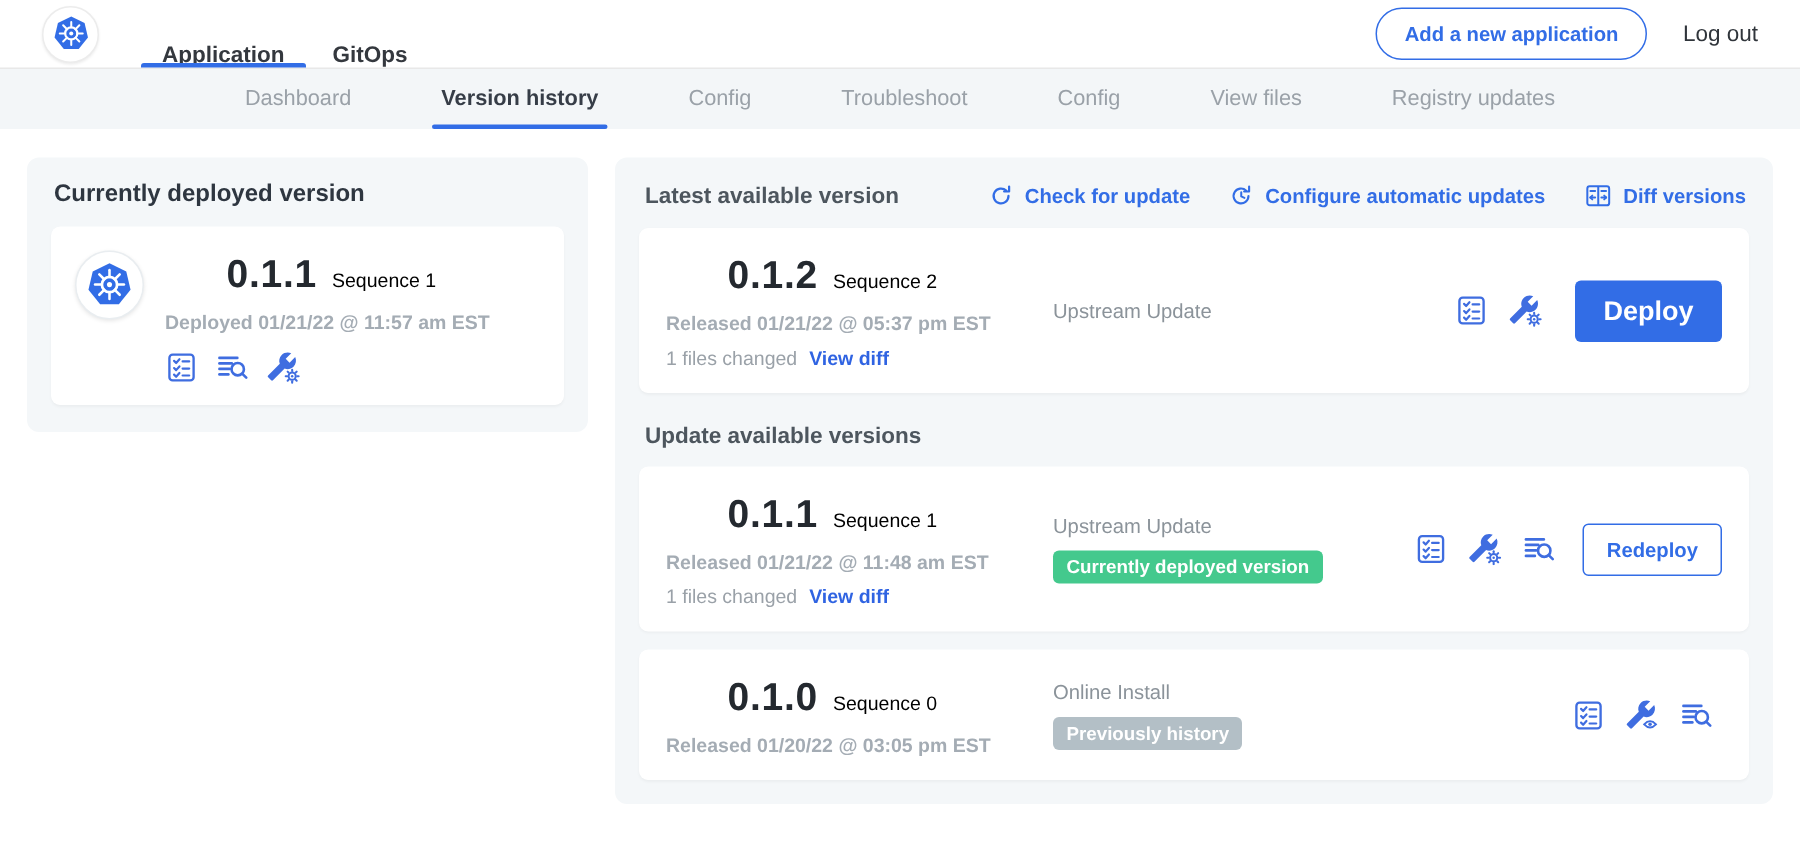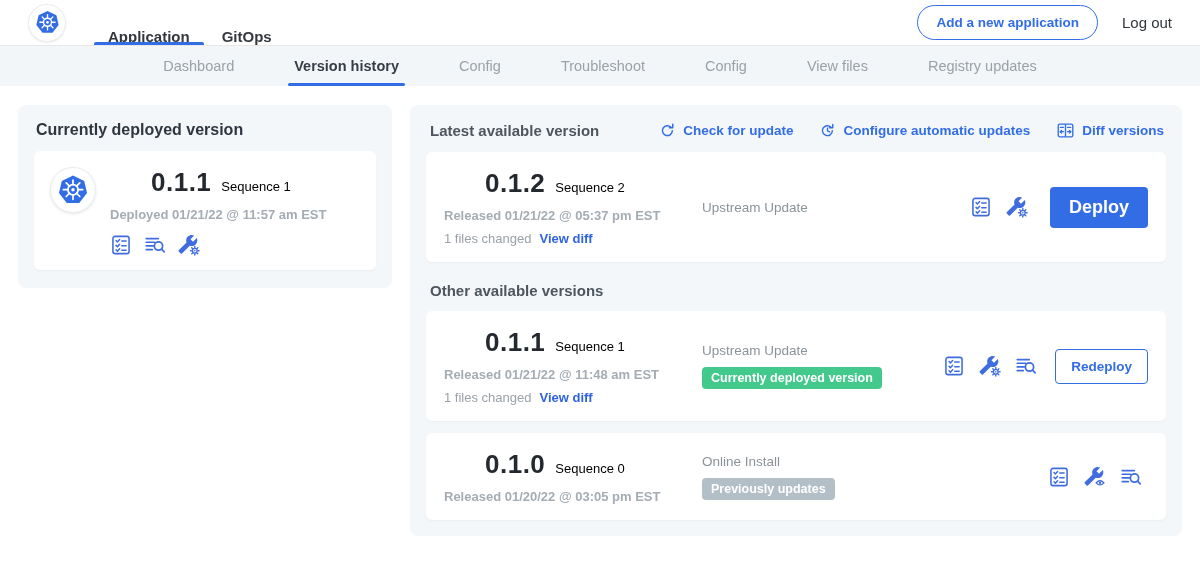--- a/index.html
+++ b/index.html
@@ -283,21 +283,21 @@
         <svg class="ic">
             <use href="#sym-checklist"></use>
           </svg>
         <svg class="ic">
             <use href="#sym-wrench-gear"></use>
           </svg>
         <button class="btn-primary">Deploy</button>
       </div>
     </div>
 
-    <div class="other-title">Other available versions</div>
+    <div class="other-title">Update available versions</div>
 
     <div class="version-card">
       <div class="vc-left">
         <div class="ver-row">
           <span class="ver-num">0.1.1</span>
           <span class="ver-seq">Sequence 1</span>
         </div>
         <div class="muted-line">Released 01/21/22 @ 11:48 am EST</div>
         <div class="files-row">
           <span class="files-txt">1 files changed</span>
@@ -325,21 +325,21 @@
     <div class="version-card">
       <div class="vc-left">
         <div class="ver-row">
           <span class="ver-num">0.1.0</span>
           <span class="ver-seq">Sequence 0</span>
         </div>
         <div class="muted-line">Released 01/20/22 @ 03:05 pm EST</div>
       </div>
       <div class="vc-mid">
         <span class="source-label">Online Install</span>
-        <span class="badge gray">Previously updates</span>
+        <span class="badge gray">Previously history</span>
       </div>
       <div class="vc-right" style="margin-right:6px;">
         <svg class="ic">
             <use href="#sym-checklist"></use>
           </svg>
         <svg class="ic">
             <use href="#sym-wrench-eye"></use>
           </svg>
         <svg class="ic">
             <use href="#sym-logs"></use>

